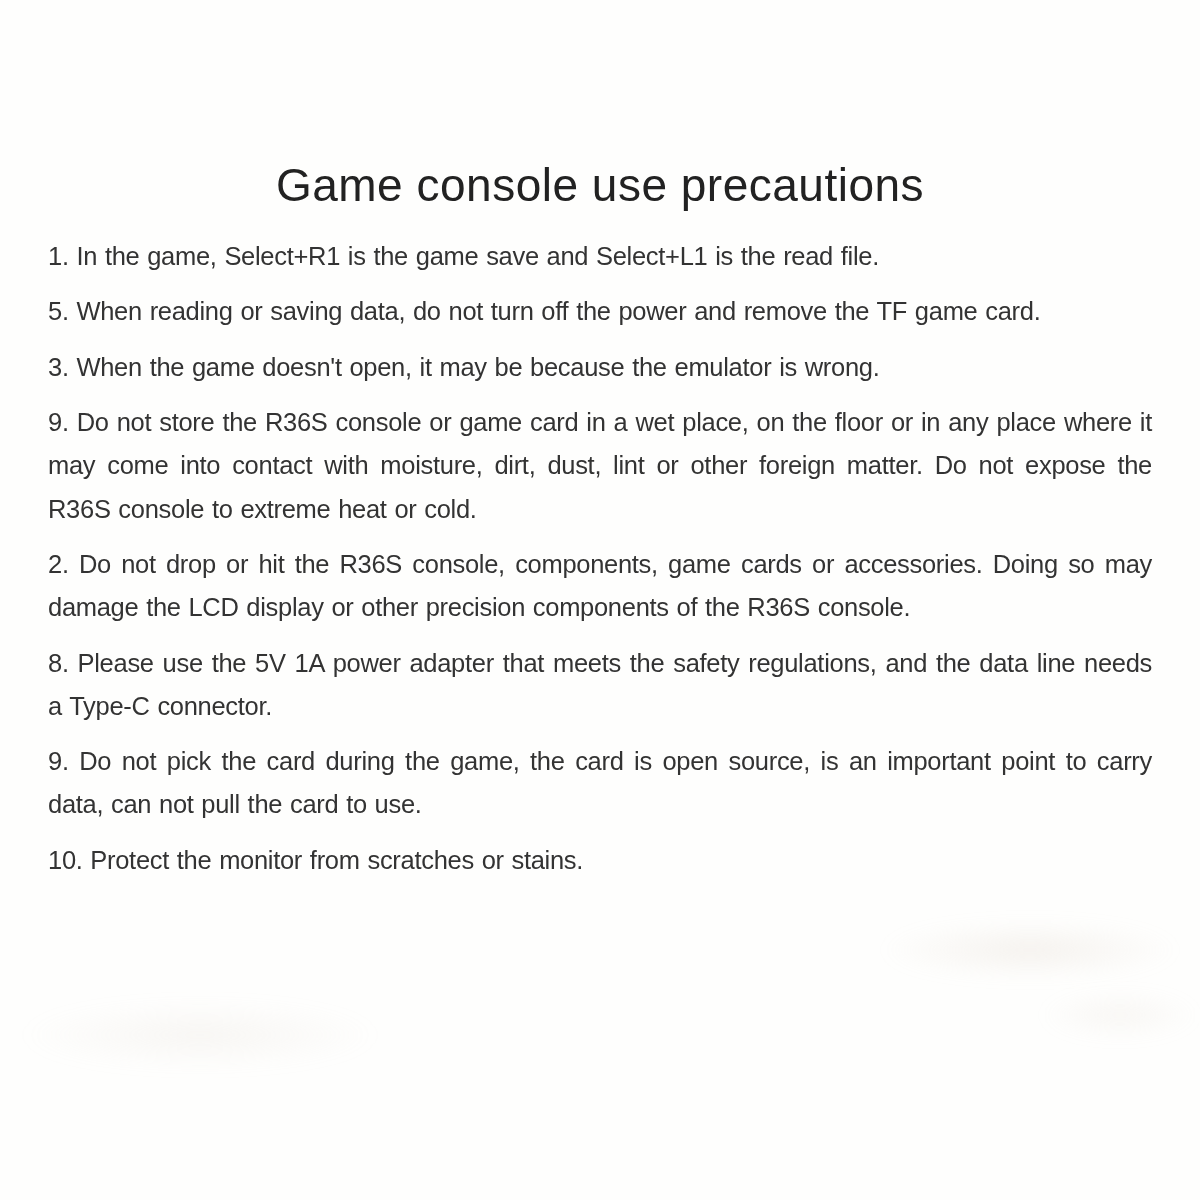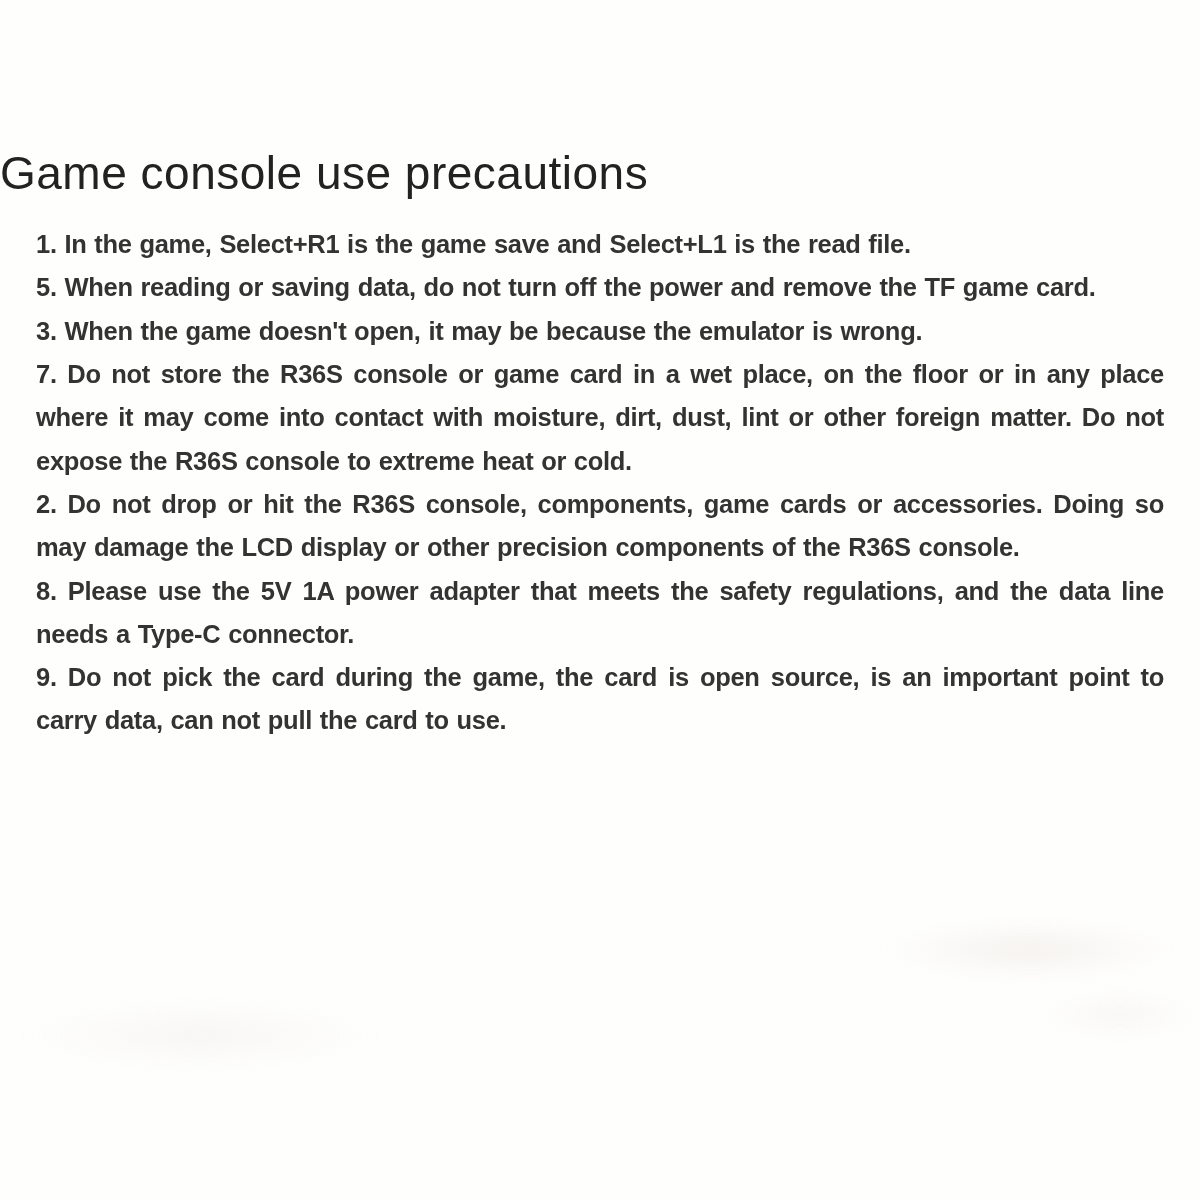--- a/index.html
+++ b/index.html
@@ -10,41 +10,41 @@
   .page {
     position: relative;
     width: 1200px;
     height: 1200px;
     background: #fefefd;
     overflow: hidden;
     font-family: "Liberation Sans", "DejaVu Sans", sans-serif;
     color: #333333;
   }
   .title {
-    margin: 0;
+    margin: 12px;
     padding-top: 146px;
+    text-align: center;
     font-size: 46px;
     font-weight: 500;
     letter-spacing: 0.5px;
     color: #222222;
     line-height: 1.2;
   }
   .list {
     margin-top: 22px;
     padding: 0 36px;
     font-size: 25.5px;
     line-height: 43.3px;
     letter-spacing: -0.3px;
   }
   .item {
-    margin: 0;
+    margin: 12px;
     text-align: justify;
     text-justify: inter-word;
     word-spacing: 1px;
-    font-weight: bold;
   }
   
   .smudge {
     position: absolute;
     pointer-events: none;
     filter: blur(8px);
   }
   .smudge-1 {
     left: 880px; top: 920px; width: 300px; height: 60px;
     background: radial-gradient(ellipse at center, rgba(214,200,186,0.22), rgba(214,200,186,0) 70%);
@@ -62,23 +62,24 @@
 <body>
 
 <div class="page">
 
   <h1 class="title">Game console use precautions</h1>
 
   <div class="list">
     <p class="item">1. In the game, Select+R1 is the game save and Select+L1 is the read file.</p>
     <p class="item">5. When reading or saving data, do not turn off the power and remove the TF game card.</p>
     <p class="item">3. When the game doesn't open, it may be because the emulator is wrong.</p>
-    <p class="item">7. Do not store the R36S console or game card in a wet place, on the floor or in any place where it may come into contact with moisture, dirt, dust, lint or other foreign matter. Do not expose the R36S console to extreme heat or cold.</p>
+    <p class="item">9. Do not store the R36S console or game card in a wet place, on the floor or in any place where it may come into contact with moisture, dirt, dust, lint or other foreign matter. Do not expose the R36S console to extreme heat or cold.</p>
     <p class="item">2. Do not drop or hit the R36S console, components, game cards or accessories. Doing so may damage the LCD display or other precision components of the R36S console.</p>
     <p class="item">8. Please use the 5V 1A power adapter that meets the safety regulations, and the data line needs a Type-C connector.</p>
     <p class="item">9. Do not pick the card during the game, the card is open source, is an important point to carry data, can not pull the card to use.</p>
+    <p class="item">10. Protect the monitor from scratches or stains.</p>
   </div>
 
   <div class="smudge smudge-1"></div>
   <div class="smudge smudge-2"></div>
   <div class="smudge smudge-3"></div>
 
 </div>
 
 </body></html>

